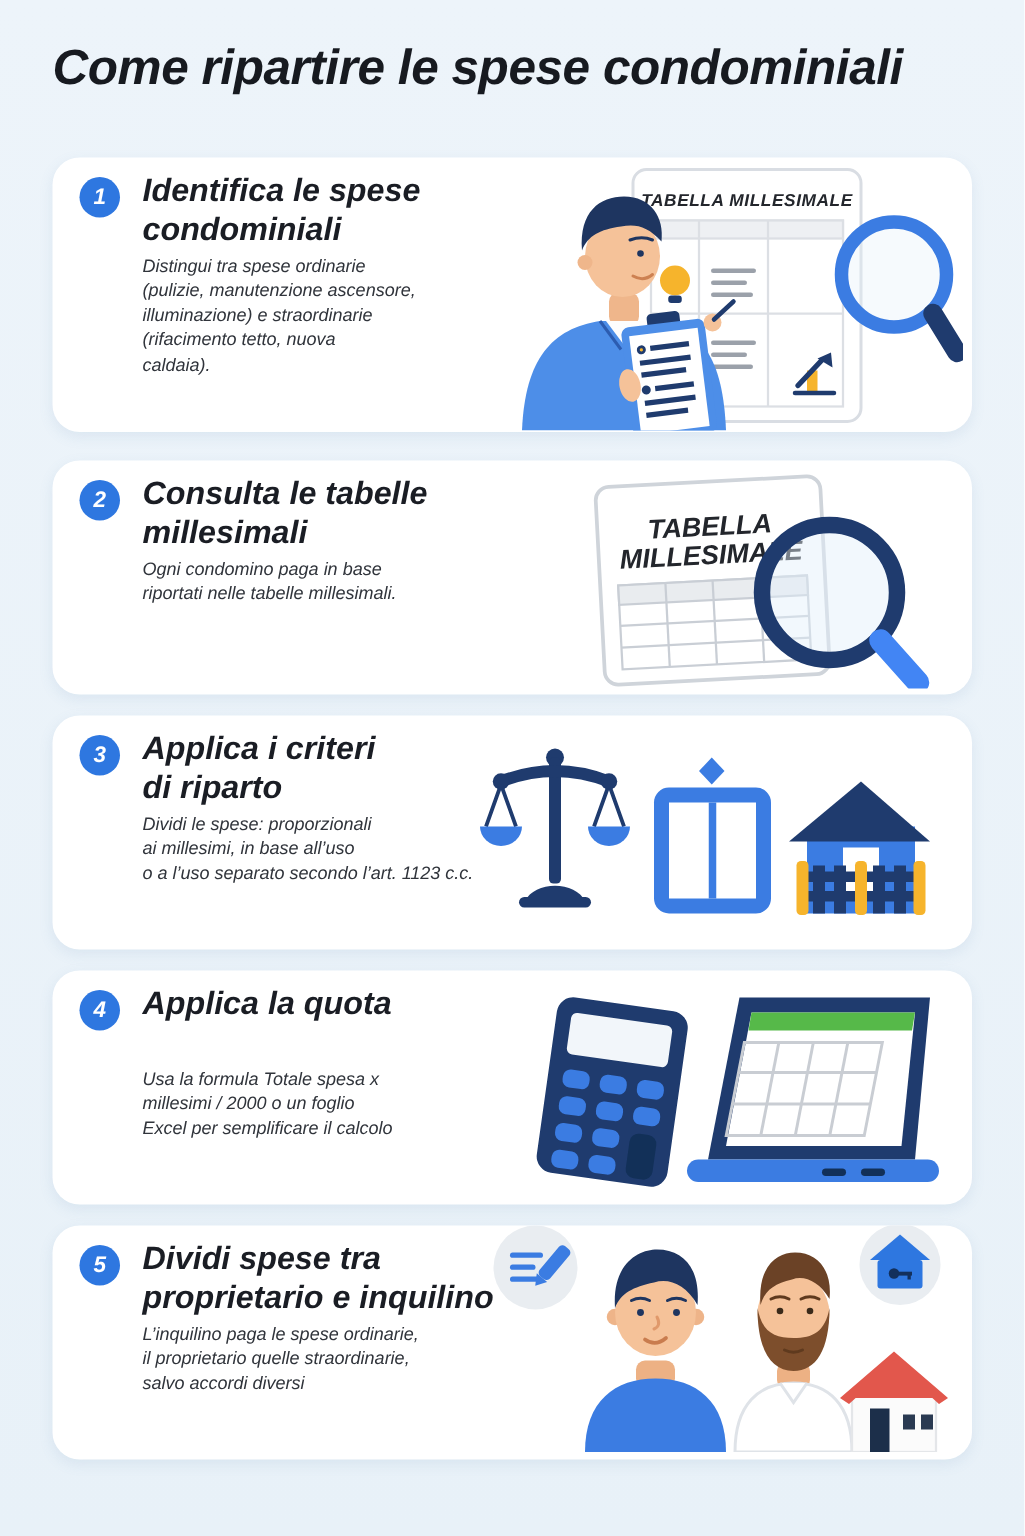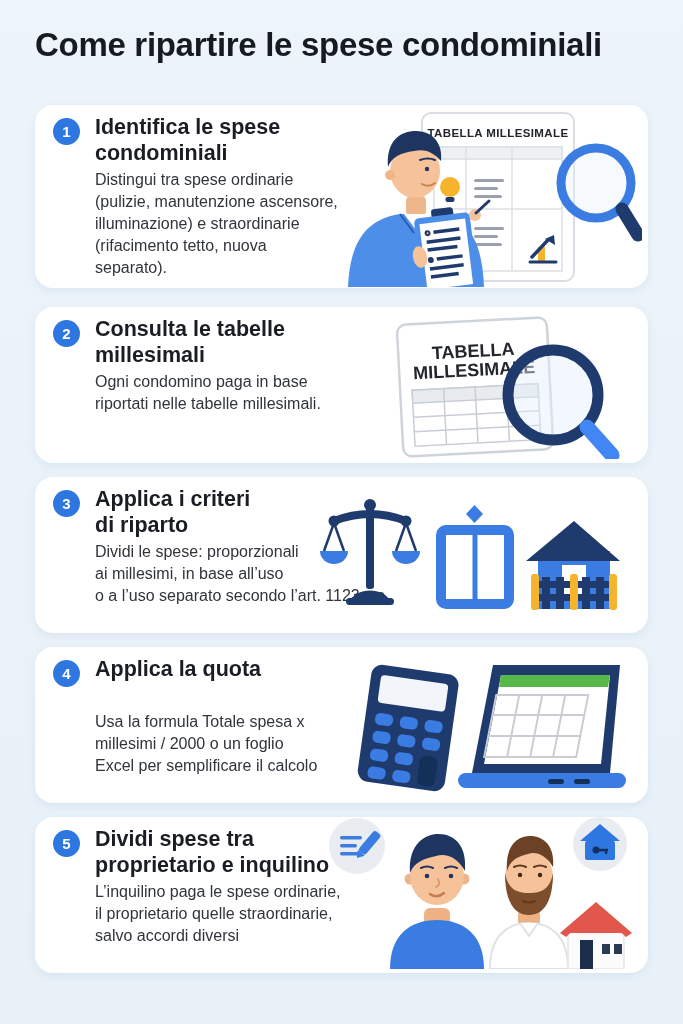--- a/index.html
+++ b/index.html
@@ -3,20 +3,21 @@
 <meta charset="utf-8">
 <style>
   * { box-sizing: border-box; }
   html,body { margin:0; padding:0; }
   .page {
     position: relative;
     width: 683px; height: 1024px;
     background: linear-gradient(180deg, #edf4fa 0%, #e8f1f8 100%);
     font-family: "Liberation Sans", sans-serif;
     overflow: hidden;
+    font-style: italic;
   }
   .page-title {
     position: absolute; left: 35px; top: 26px;
     font-size: 33px; font-weight: bold; color: #171a20;
     letter-spacing: -0.3px; margin: 0; white-space: nowrap;
   }
   .card {
     position: absolute; left: 35px; width: 613px;
     background: #ffffff; border-radius: 18px;
     box-shadow: 0 3px 9px rgba(100,140,180,0.12);
@@ -33,21 +34,21 @@
     background: #2e77e0; color: #fff;
     font-size: 15px; font-weight: bold;
     display: flex; align-items: center; justify-content: center;
   }
   .step-title {
     position: absolute; left: 60px; top: 9px; margin: 0;
     font-size: 21.5px; font-weight: bold; color: #1a1d24; line-height: 1.21;
   }
   .step-desc {
     position: absolute; left: 60px; top: 64px; margin: 0;
-    font-size: 16px; color: #30343b; line-height: 1.37;
+    font-size: 12px; color: #30343b; line-height: 1.37;
   }
   .line { display: block; white-space: nowrap; }
   .illo { position: absolute; }
   #illo-1 { right: 6px;  top: 2px; }
   #illo-2 { right: 18px; top: 6px; }
   #illo-3 { right: 28px; top: 18px; }
   #illo-4 { right: 22px; top: 8px; }
   #illo-5 { right: 14px; bottom: 0; }
   .card svg text {
     font-family: "Liberation Sans", sans-serif;
@@ -65,21 +66,21 @@
     <div class="step-num">1</div>
     <h2 class="step-title">
       <span class="line">Identifica le spese</span>
       <span class="line">condominiali</span>
     </h2>
     <div class="step-desc">
       <span class="line">Distingui tra spese ordinarie</span>
       <span class="line">(pulizie, manutenzione ascensore,</span>
       <span class="line">illuminazione) e straordinarie</span>
       <span class="line">(rifacimento tetto, nuova</span>
-      <span class="line">separato).</span>
+      <span class="line">caldaia).</span>
     </div>
     <div class="illo" id="illo-1">
       <svg width="300" height="180" viewBox="0 0 300 180">
         <g>
           <rect x="80" y="6" width="152" height="168" rx="9" fill="#ffffff" stroke="#d9dde3" stroke-width="2"></rect>
           <text x="156" y="30" text-anchor="middle" font-size="11.5" letter-spacing="0.4">TABELLA MILLESIMALE</text>
           <rect x="92" y="40" width="128" height="124" fill="none" stroke="#dcdfe4" stroke-width="1.5"></rect>
           <rect x="92" y="40" width="128" height="12" fill="#eef0f3" stroke="#dcdfe4" stroke-width="1.5"></rect>
           <line x1="124" y1="40" x2="124" y2="164" stroke="#dcdfe4" stroke-width="1.5"></line>
           <line x1="170" y1="40" x2="170" y2="164" stroke="#dcdfe4" stroke-width="1.5"></line>

